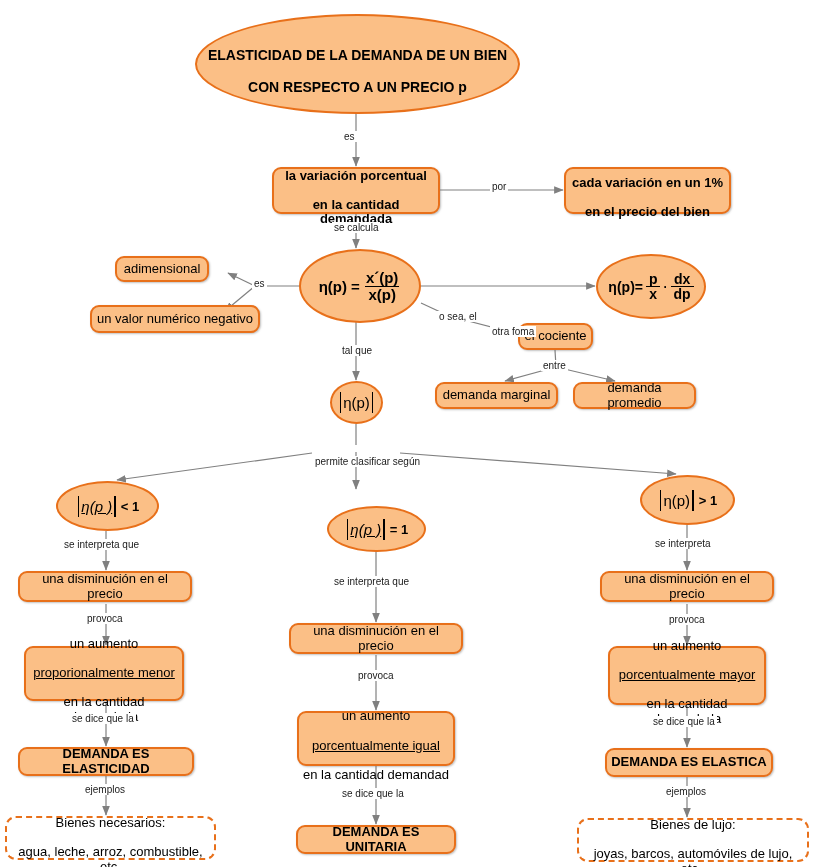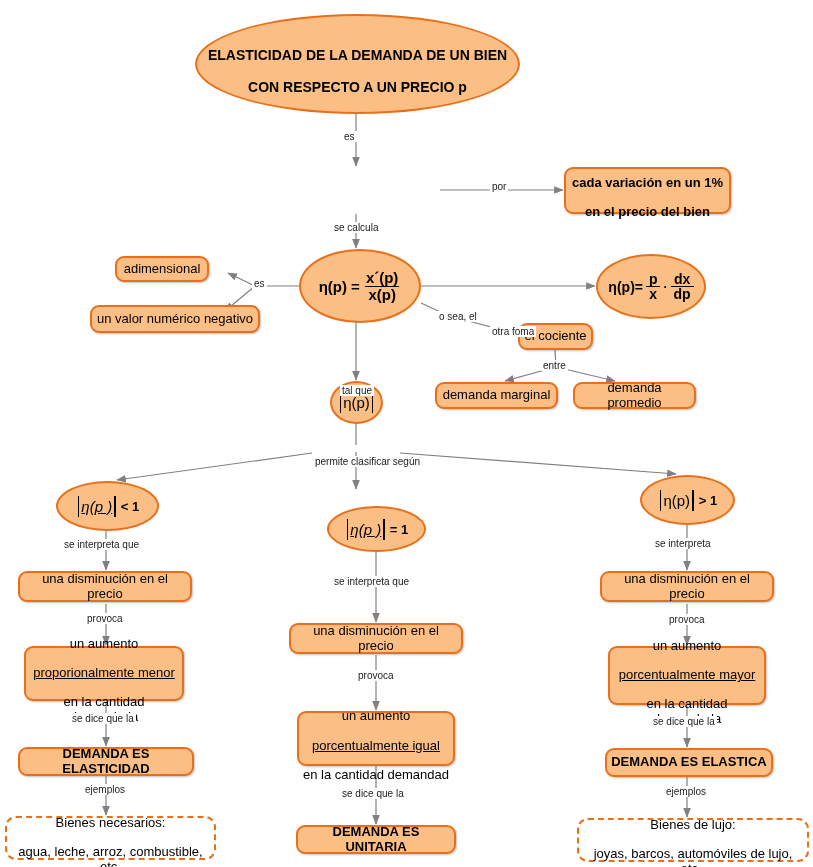--- a/index.html
+++ b/index.html
@@ -157,20 +157,26 @@
 
   <div class="node ellipse txt f14 bold" style="left:195px; top:14px; width:325px; height:100px;">
     <span>
       <span>ELASTICIDAD DE LA DEMANDA DE UN BIEN</span><br>
       <span>CON RESPECTO A UN PRECIO p</span>
     </span>
   </div>
 
   <div class="link-label" style="left:342px; top:131px;">es</div>
 
+  <div class="node rounded txt f13 bold" style="left:272px; top:167px; width:168px; height:47px;">
+    <span>
+      <span>la variación porcentual</span><br>
+      <span>en la cantidad demandada</span>
+    </span>
+  </div>
 
   <div class="link-label" style="left:490px; top:181px;">por</div>
 
   <div class="node rounded txt f13 bold" style="left:564px; top:167px; width:167px; height:47px;">
     <span>
       <span>cada variación en un 1%</span><br>
       <span>en el precio del bien</span>
     </span>
   </div>
 
@@ -222,21 +228,21 @@
   <div class="link-label" style="left:541px; top:360px;">entre</div>
 
   <div class="node rounded txt f13" style="left:573px; top:382px; width:123px; height:27px;">
     <span>demanda promedio</span>
   </div>
 
   <div class="node rounded txt f13" style="left:435px; top:382px; width:123px; height:27px;">
     <span>demanda marginal</span>
   </div>
 
-  <div class="link-label" style="left:340px; top:345px;margin-top:40px;">tal que</div>
+  <div class="link-label" style="left:340px; top:345px;">tal que</div>
 
   <div class="node ellipse" style="left:330px; top:381px; width:53px; height:43px;">
     <span class="abs">
       <span class="bar"></span>
         <span style="font-size:15px;">η(p)</span>
         <span class="bar"></span>
     </span>
   </div>
 
   <div class="link-label" style="left:313px; top:444px;margin-top:12px;">permite clasificar según</div>

